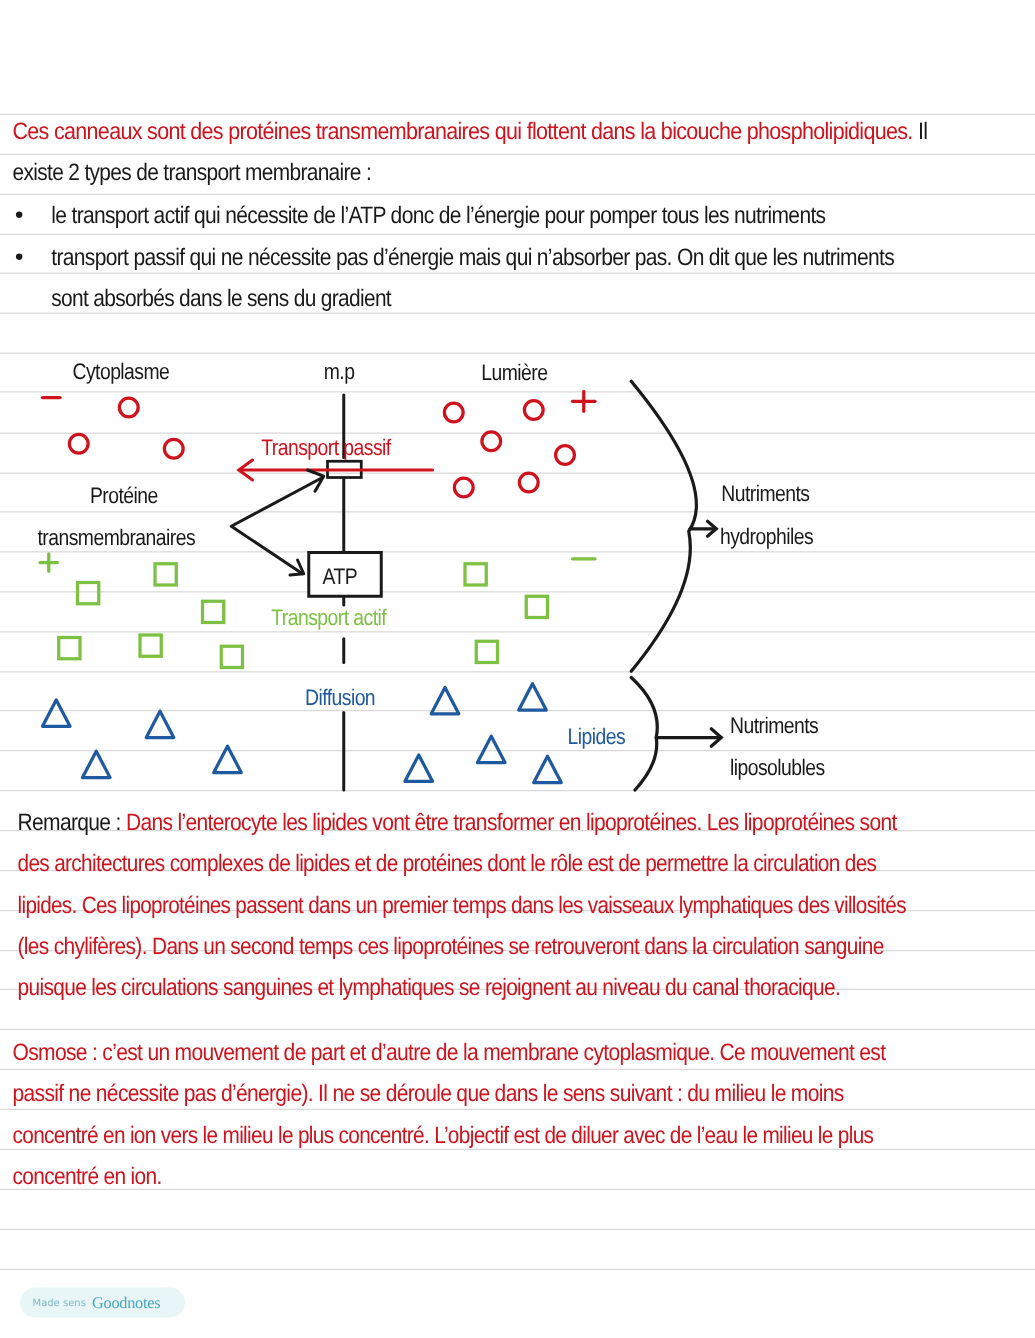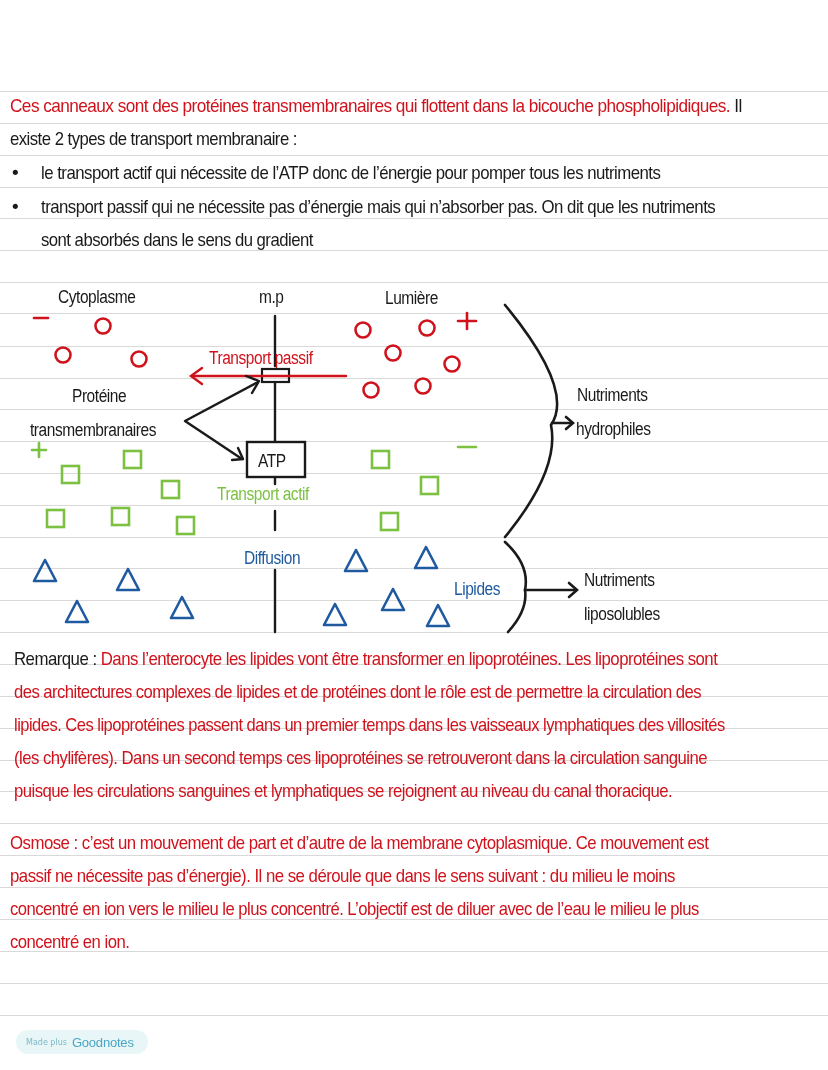--- a/index.html
+++ b/index.html
@@ -14,21 +14,21 @@
   .black { color: #1a1a1a; }
   .green { color: #7cc142; }
   .blue { color: #1f5aa0; }
   .bullet { position: absolute; font-size: 18px; color: #1a1a1a; font-family: "DejaVu Sans", sans-serif; }
   svg.diagram { position: absolute; left: 0; top: 0; }
   .lbl { position: absolute; font-family: "Liberation Sans", sans-serif; font-size: 18px;
          white-space: nowrap; letter-spacing: -0.5px; transform: scaleX(0.86); transform-origin: left center; }
   .badge { position: absolute; left: 16px; top: 1030px; height: 24px; width: 132px;
            border-radius: 12px; background: #e8f6f8; display: flex; align-items: center; padding-left: 10px; box-sizing: border-box; }
   .badge .small { font-size: 8px; color: #7fb8c6; font-family: "DejaVu Sans", sans-serif; margin-right: 5px; }
-  .badge .big { font-size: 13px; color: #4aa6c4; font-family: Liberation Sans, sans-serif; letter-spacing: -0.2px; }
+  .badge .big { font-size: 13px; color: #4aa6c4; font-family: Liberation Serif, serif; letter-spacing: -0.2px; }
 </style>
 </head>
 <body>
 
 <div class="page">
 
   <div>
     <div class="rule" style="top:91px"></div>
     <div class="rule" style="top:123px"></div>
     <div class="rule" style="top:155px"></div>
@@ -184,16 +184,16 @@
   </div>
 
   <div>
     <div class="line red" style="left:10px; top:832px; transform:scaleX(0.885);">Osmose : c’est un mouvement de part et d’autre de la membrane cytoplasmique. Ce mouvement est</div>
     <div class="line red" style="left:10px; top:865px; transform:scaleX(0.885);">passif ne nécessite pas d’énergie). Il ne se déroule que dans le sens suivant : du milieu le moins</div>
     <div class="line red" style="left:10px; top:898px; transform:scaleX(0.875);">concentré en ion vers le milieu le plus concentré. L’objectif est de diluer avec de l’eau le milieu le plus</div>
     <div class="line red" style="left:10px; top:931px; transform:scaleX(0.88);">concentré en ion.</div>
   </div>
 
   <div class="badge">
-    <span class="small">Made plus</span>
+    <span class="small">Made sens</span>
     <span class="big">Goodnotes</span>
   </div>
 </div>
 
 </body></html>

